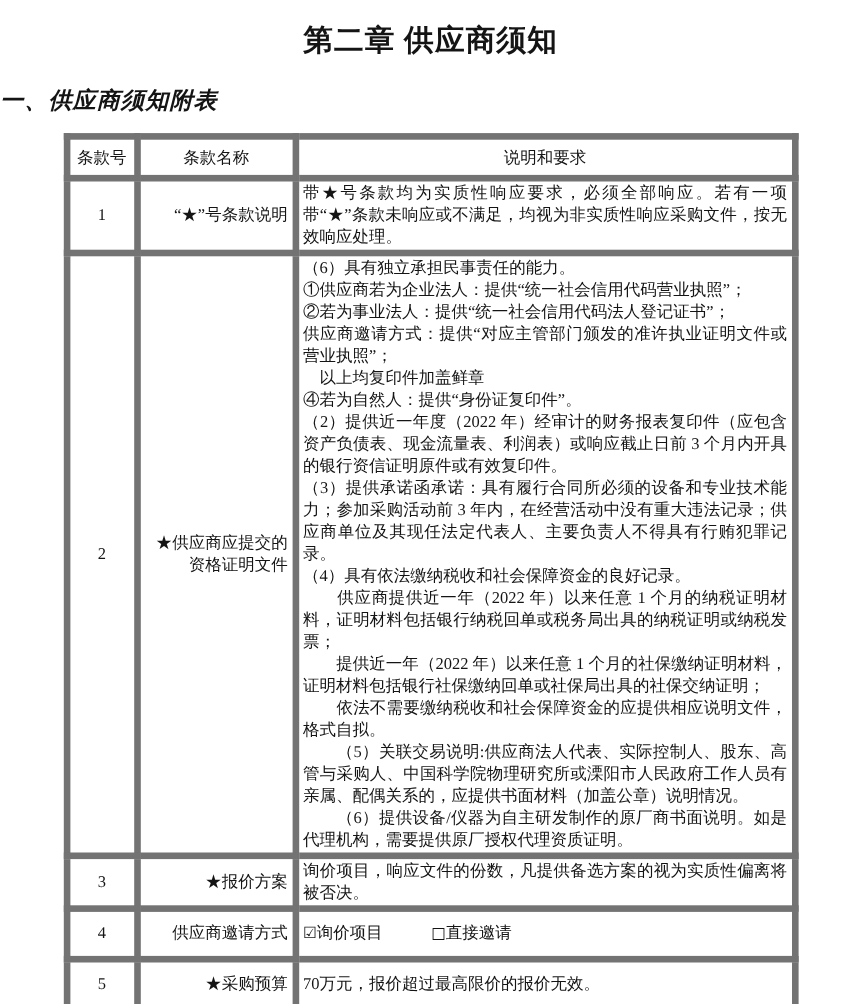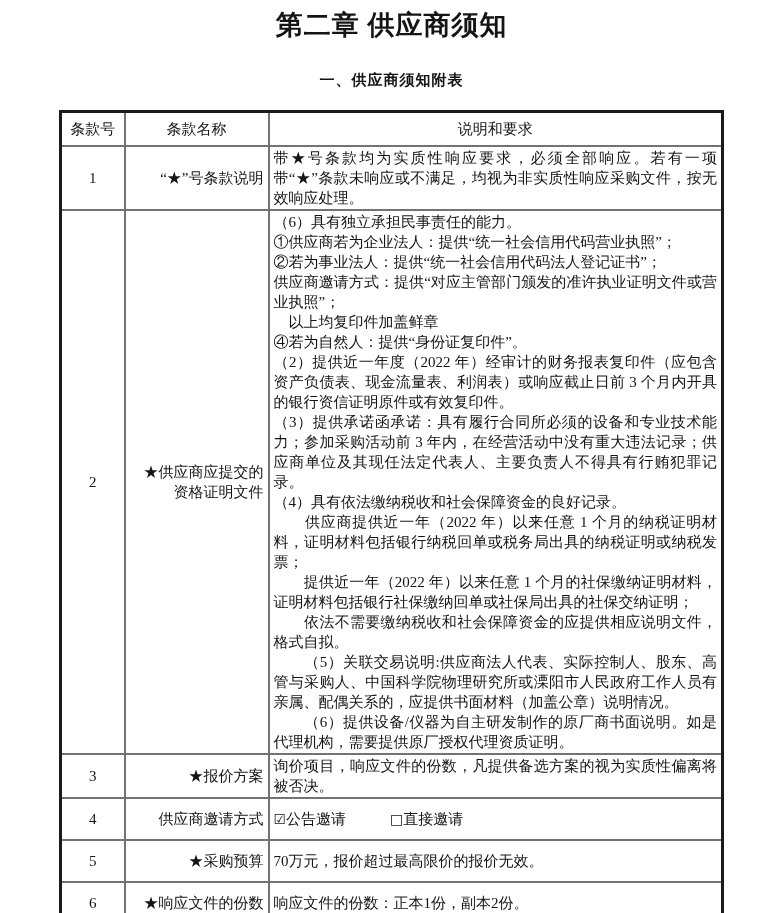--- a/index.html
+++ b/index.html
@@ -2,37 +2,37 @@
 <html><head>
 <meta charset="utf-8">
 <style>
   html,body{margin:0;padding:0;}
   body{
     width:783px;height:913px;background:#ffffff;
     font-family:"Liberation Serif","DejaVu Serif",serif;
     color:#141414;overflow:hidden;
   }
   .doc-title{
-    padding-top:8px;text-align:center;
+    padding-top:19px;text-align:center;
     font-size:27px;font-weight:bold;line-height:34px;letter-spacing:1px;
   }
   .doc-subtitle{
-    margin-top:24px;text-align:center;
-    font-size:15px;font-weight:bold;line-height:28px;letter-spacing:1px;
+    margin-top:24px;text-align:left;
+    font-size:21px;font-weight:bold;line-height:28px;letter-spacing:1px;font-style:italic;
   }
   table.notice{
     border-collapse:collapse;table-layout:fixed;
     width:662px;margin:16px auto 0;
     border:3px solid #1a1a1a;
   }
   table.notice col.c-no{width:64px;}
   table.notice col.c-name{width:144px;}
   table.notice col.c-desc{width:454px;}
   table.notice th,table.notice td{
-    border:2px solid #737373;
+    border:6px solid #737373;
     font-size:15px;font-weight:normal;
     padding:1px 4px;vertical-align:middle;
   }
   th.hdr{height:30px;text-align:center;}
   td.no-cell{text-align:center;}
   td.name-cell{text-align:right;line-height:20px;padding:1px 8px;}
   td.content-cell{text-align:justify;line-height:20px;padding:2px 6px;}
   tr.r-short td{height:38px;}
   tr.r1 td{height:44px;}
   td.content-cell p{margin:0;padding:0;text-align:justify;}
@@ -90,21 +90,21 @@
   <tr class="r-short">
     <td class="no-cell">3</td>
     <td class="name-cell">★报价方案</td>
     <td class="content-cell">询价项目，响应文件的份数，凡提供备选方案的视为实质性偏离将被否决。</td>
   </tr>
 
   <tr class="r-short">
     <td class="no-cell">4</td>
     <td class="name-cell">供应商邀请方式</td>
     <td class="content-cell">
-      <span class="opt first"><span class="box">☑</span><span>公告邀请</span></span><span class="opt"><span class="box">□</span><span>直接邀请</span></span>
+      <span class="opt first"><span class="box">☑</span><span>询价项目</span></span><span class="opt"><span class="box">□</span><span>直接邀请</span></span>
     </td>
   </tr>
 
   <tr class="r-short">
     <td class="no-cell">5</td>
     <td class="name-cell">★采购预算</td>
     <td class="content-cell">70万元，报价超过最高限价的报价无效。</td>
   </tr>
 
   <tr class="r-short">

